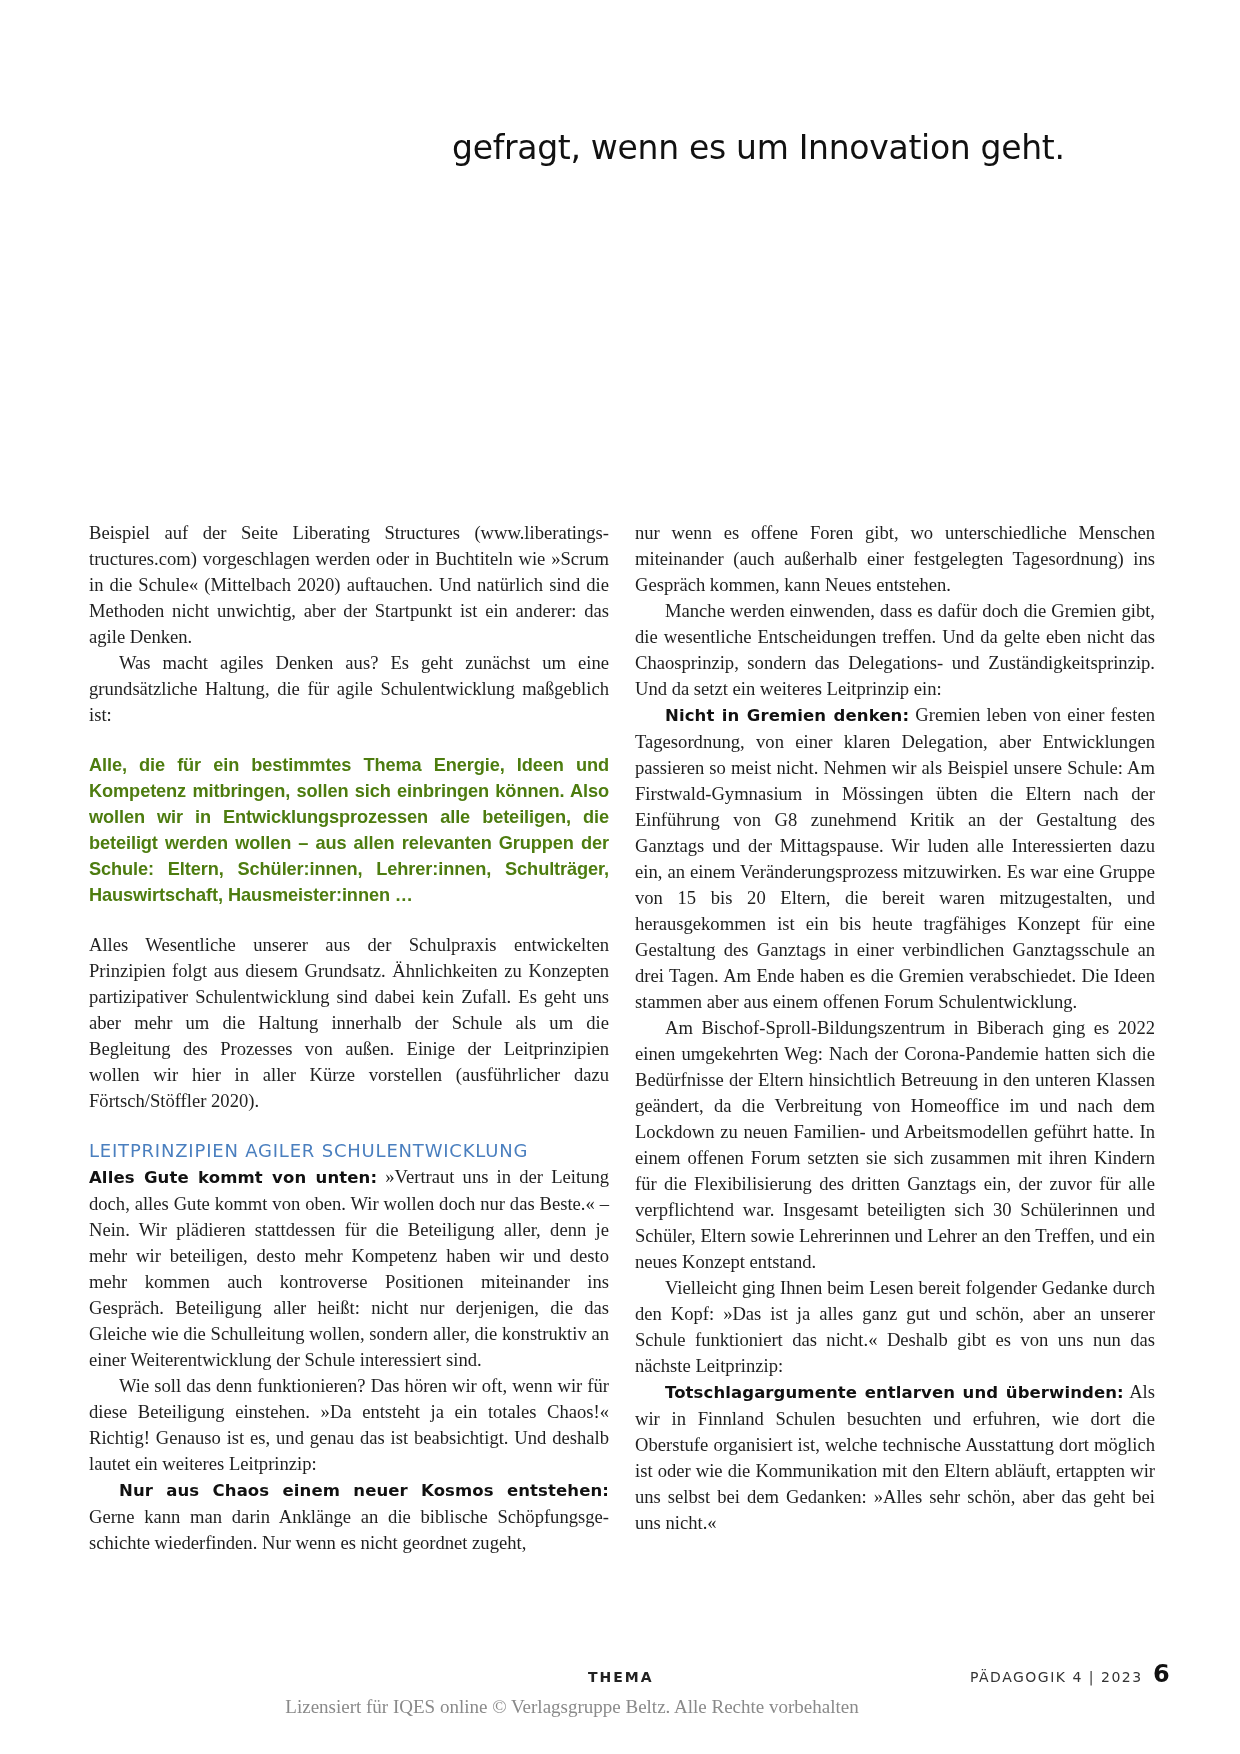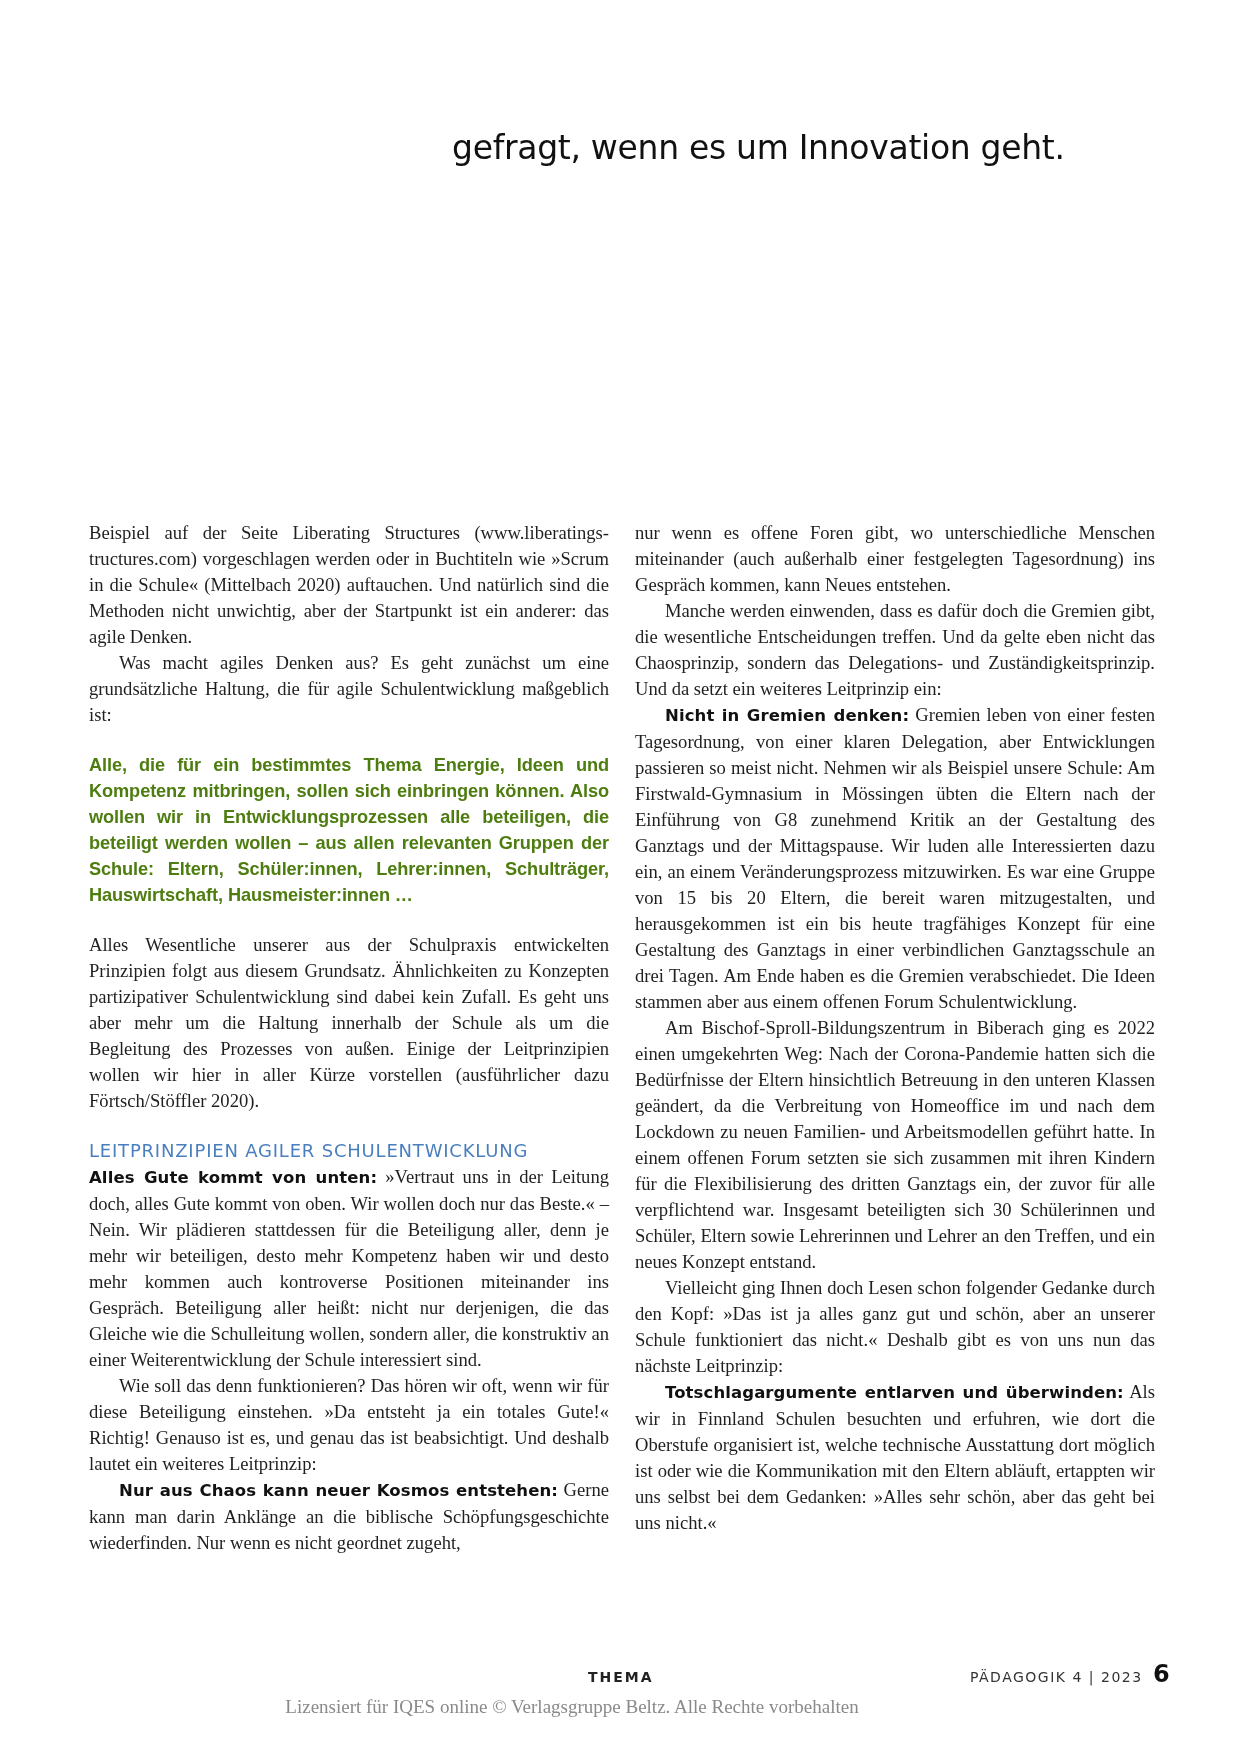--- a/index.html
+++ b/index.html
@@ -50,29 +50,29 @@
   <span>gefragt, wenn es um Innovation geht.</span>
 </h1>
 
 <div class="col col-left">
   <p>Beispiel auf der Seite Liberating Structures (www.liberatings­tructures.com) vorgeschlagen werden oder in Buchtiteln wie »Scrum in die Schule« (Mittelbach 2020) auftauchen. Und natürlich sind die Methoden nicht unwichtig, aber der Start­punkt ist ein anderer: das agile Denken.</p>
   <p class="indent">Was macht agiles Denken aus? Es geht zunächst um eine grundsätzliche Haltung, die für agile Schulentwicklung maß­geblich ist:</p>
   <p class="highlight">Alle, die für ein bestimmtes Thema Energie, Ideen und Kompetenz mitbringen, sollen sich einbringen können. Also wollen wir in Entwicklungsprozes­sen alle beteiligen, die beteiligt werden wollen – aus allen relevanten Gruppen der Schule: Eltern, Schüler:innen, Lehrer:innen, Schulträger, Hauswirt­schaft, Hausmeister:innen …</p>
   <p>Alles Wesentliche unserer aus der Schulpraxis entwickel­ten Prinzipien folgt aus diesem Grundsatz. Ähnlichkeiten zu Konzepten partizipativer Schulentwicklung sind dabei kein Zufall. Es geht uns aber mehr um die Haltung innerhalb der Schule als um die Begleitung des Prozesses von außen. Eini­ge der Leitprinzipien wollen wir hier in aller Kürze vorstellen (ausführlicher dazu Förtsch/Stöffler 2020).</p>
   <h2 class="section-heading">LEITPRINZIPIEN AGILER SCHULENTWICKLUNG</h2>
   <p><span class="runin">Alles Gute kommt von unten:</span><span> »Vertraut uns in der Leitung doch, alles Gute kommt von oben. Wir wollen doch nur das Beste.« – Nein. Wir plädieren stattdessen für die Beteiligung aller, denn je mehr wir beteiligen, desto mehr Kompetenz ha­ben wir und desto mehr kommen auch kontroverse Positionen miteinander ins Gespräch. Beteiligung aller heißt: nicht nur derjenigen, die das Gleiche wie die Schulleitung wollen, son­dern aller, die konstruktiv an einer Weiterentwicklung der Schule interessiert sind.</span></p>
-  <p class="indent">Wie soll das denn funktionieren? Das hören wir oft, wenn wir für diese Beteiligung einstehen. »Da entsteht ja ein totales Gute!« Richtig! Genauso ist es, und genau das ist beabsich­tigt. Und deshalb lautet ein weiteres Leitprinzip:</p>
-  <p class="indent"><span class="runin">Nur aus Chaos kann neuer Kosmos entstehen:</span><span> Gerne kann man darin Anklänge an die biblische Schöpfungsge­schichte wiederfinden. Nur wenn es nicht geordnet zugeht,</span></p>
+  <p class="indent">Wie soll das denn funktionieren? Das hören wir oft, wenn wir für diese Beteiligung einstehen. »Da entsteht ja ein totales Chaos!« Richtig! Genauso ist es, und genau das ist beabsich­tigt. Und deshalb lautet ein weiteres Leitprinzip:</p>
+  <p class="indent"><span class="runin">Nur aus Chaos einem neuer Kosmos entstehen:</span><span> Gerne kann man darin Anklänge an die biblische Schöpfungsge­schichte wiederfinden. Nur wenn es nicht geordnet zugeht,</span></p>
 </div>
 
 <div class="col col-right">
   <p>nur wenn es offene Foren gibt, wo unterschiedliche Menschen miteinander (auch außerhalb einer festgelegten Tagesord­nung) ins Gespräch kommen, kann Neues entstehen.</p>
   <p class="indent">Manche werden einwenden, dass es dafür doch die Gremi­en gibt, die wesentliche Entscheidungen treffen. Und da gelte eben nicht das Chaosprinzip, sondern das Delegations- und Zuständigkeitsprinzip. Und da setzt ein weiteres Leitprinzip ein:</p>
   <p class="indent"><span class="runin">Nicht in Gremien denken:</span><span> Gremien leben von einer festen Tagesordnung, von einer klaren Delegation, aber Entwicklun­gen passieren so meist nicht. Nehmen wir als Beispiel unsere Schule: Am Firstwald-Gymnasium in Mössingen übten die El­tern nach der Einführung von G8 zunehmend Kritik an der Gestaltung des Ganztags und der Mittagspause. Wir luden alle Interessierten dazu ein, an einem Veränderungsprozess mitzu­wirken. Es war eine Gruppe von 15 bis 20 Eltern, die bereit waren mitzugestalten, und herausgekommen ist ein bis heute tragfähiges Konzept für eine Gestaltung des Ganztags in einer verbindlichen Ganztagsschule an drei Tagen. Am Ende haben es die Gremien verabschiedet. Die Ideen stammen aber aus ei­nem offenen Forum Schulentwicklung.</span></p>
   <p class="indent">Am Bischof-Sproll-Bildungszentrum in Biberach ging es 2022 einen umgekehrten Weg: Nach der Corona-Pandemie hatten sich die Bedürfnisse der Eltern hinsichtlich Betreuung in den unteren Klassen geändert, da die Verbreitung von Ho­meoffice im und nach dem Lockdown zu neuen Familien- und Arbeitsmodellen geführt hatte. In einem offenen Forum setz­ten sie sich zusammen mit ihren Kindern für die Flexibilisie­rung des dritten Ganztags ein, der zuvor für alle verpflichtend war. Insgesamt beteiligten sich 30 Schülerinnen und Schüler, Eltern sowie Lehrerinnen und Lehrer an den Treffen, und ein neues Konzept entstand.</p>
-  <p class="indent">Vielleicht ging Ihnen doch Lesen schon folgender Gedanke durch den Kopf: »Das ist ja alles ganz gut und schön, aber an unserer Schule funktioniert das nicht.« Deshalb gibt es von uns nun das nächste Leitprinzip:</p>
+  <p class="indent">Vielleicht ging Ihnen beim Lesen bereit folgender Gedanke durch den Kopf: »Das ist ja alles ganz gut und schön, aber an unserer Schule funktioniert das nicht.« Deshalb gibt es von uns nun das nächste Leitprinzip:</p>
   <p class="indent"><span class="runin">Totschlagargumente entlarven und überwinden:</span><span> Als wir in Finnland Schulen besuchten und erfuhren, wie dort die Oberstufe organisiert ist, welche technische Ausstattung dort möglich ist oder wie die Kommunikation mit den Eltern ab­läuft, ertappten wir uns selbst bei dem Gedanken: »Alles sehr schön, aber das geht bei uns nicht.«</span></p>
 </div>
 
 <div class="footer-section">THEMA</div>
 <div class="footer-journal">PÄDAGOGIK 4 | 2023</div>
 <div class="footer-page">6</div>
 <div class="license">Lizensiert für IQES online © Verlagsgruppe Beltz. Alle Rechte vorbehalten</div>
 
 </body></html>

